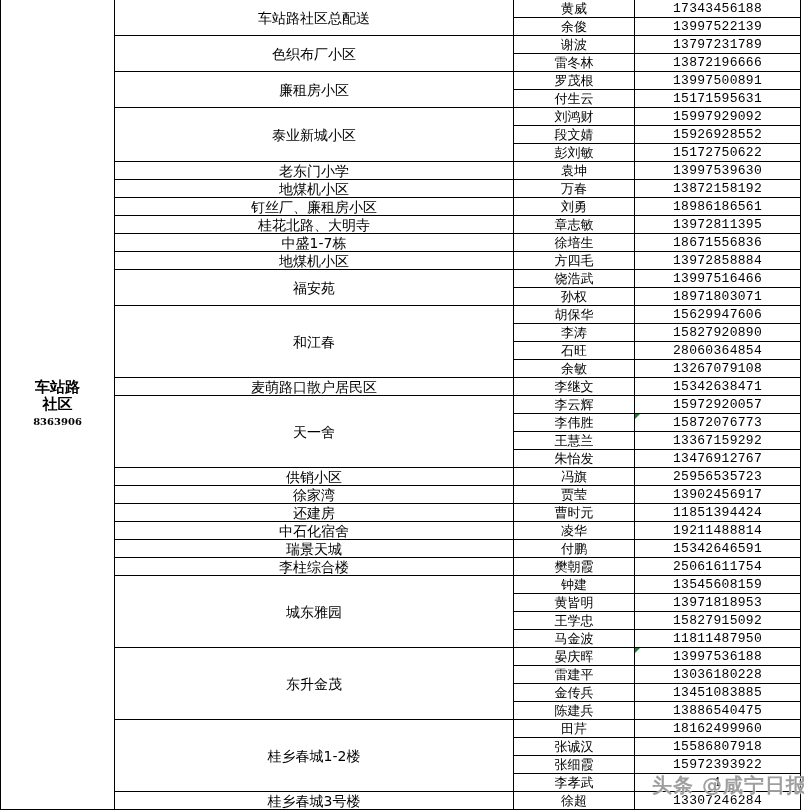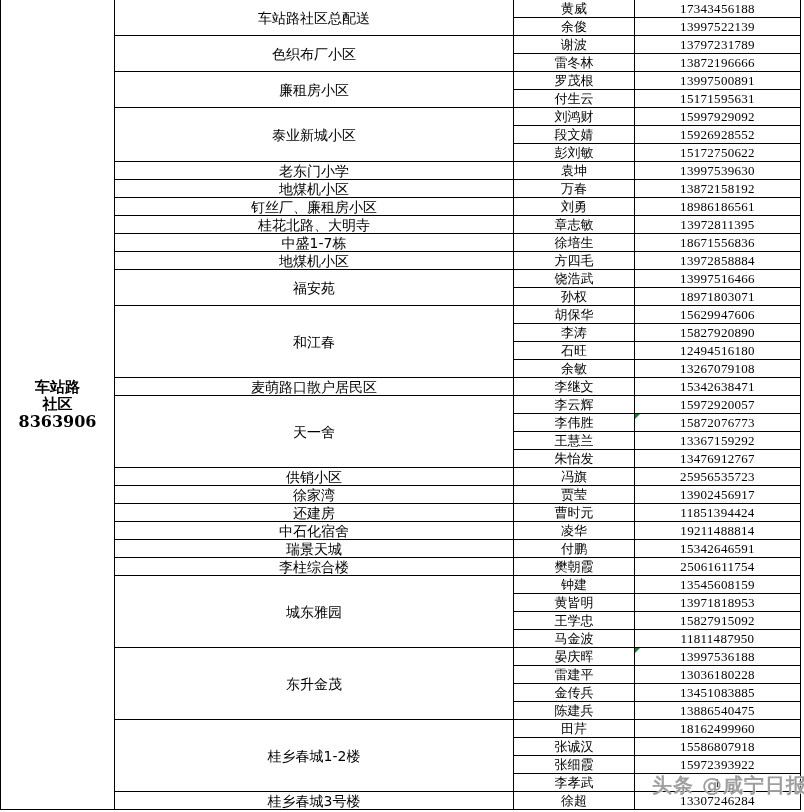--- a/index.html
+++ b/index.html
@@ -3,23 +3,23 @@
 <meta charset="utf-8">
 <style>
   html, body { margin: 0; padding: 0; background: #ffffff; }
   body { width: 804px; height: 812px; overflow: hidden; position: relative;
          font-family: "DejaVu Sans", "Liberation Sans", sans-serif; color: #000; }
   #sheet { position: absolute; left: 0; top: -1px; border-collapse: collapse; table-layout: fixed; }
   #sheet td { border: 1px solid #000; padding: 0; text-align: center; vertical-align: middle;
               font-size: 13px; line-height: 16px; height: 17px; white-space: nowrap; overflow: hidden; }
   #sheet td.community { font-weight: bold; font-family: "DejaVu Serif", "Liberation Serif", serif; font-size: 15px; line-height: 17px; margin-top: 20px; }
   #sheet td.place { font-size: 14px; }
-  #sheet td.phone { font-family: Liberation Serif, serif; font-size: 13px; letter-spacing: 0.3px; position: relative; }
+  #sheet td.phone { font-family: Liberation Mono, monospace; font-size: 13px; letter-spacing: 0.3px; position: relative; }
   .comm-line { display: block; }
-  .comm-tel { display: block; font-size: 16px; }
+  .comm-tel { display: block; font-size: 10px; }
   .tri { position: absolute; left: 0; top: 0; width: 0; height: 0;
          border-top: 5px solid #1e7d32; border-right: 5px solid transparent; }
   #watermark { position: absolute; left: 652px; top: 772px; font-size: 20px; font-weight: bold;
                color: rgba(80,80,80,0.55); letter-spacing: 1px; white-space: nowrap;
                text-shadow: 0 0 1px #fff, 1px 1px 0 rgba(255,255,255,0.6); }
 </style>
 </head>
 <body>
 
 <table id="sheet">
@@ -118,21 +118,21 @@
         <td class="place" rowspan="4">和江春</td>
         <td class="name">胡保华</td>
         <td class="phone"><span>15629947606</span></td>
       </tr>
       <tr>
         <td class="name">李涛</td>
         <td class="phone"><span>15827920890</span></td>
       </tr>
       <tr>
         <td class="name">石旺</td>
-        <td class="phone"><span>12494516180</span></td>
+        <td class="phone"><span>28060364854</span></td>
       </tr>
       <tr>
         <td class="name">余敏</td>
         <td class="phone"><span>13267079108</span></td>
       </tr>
       <tr>
         <td class="place" rowspan="1">麦萌路口散户居民区</td>
         <td class="name">李继文</td>
         <td class="phone"><span>15342638471</span></td>
       </tr>

